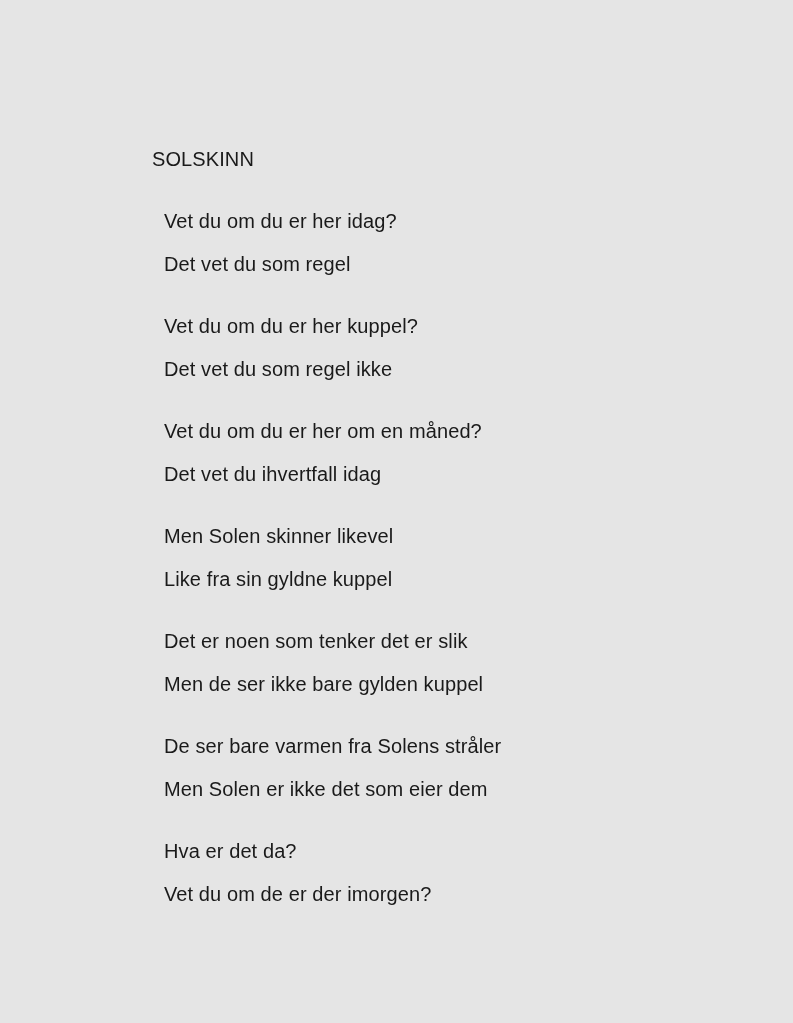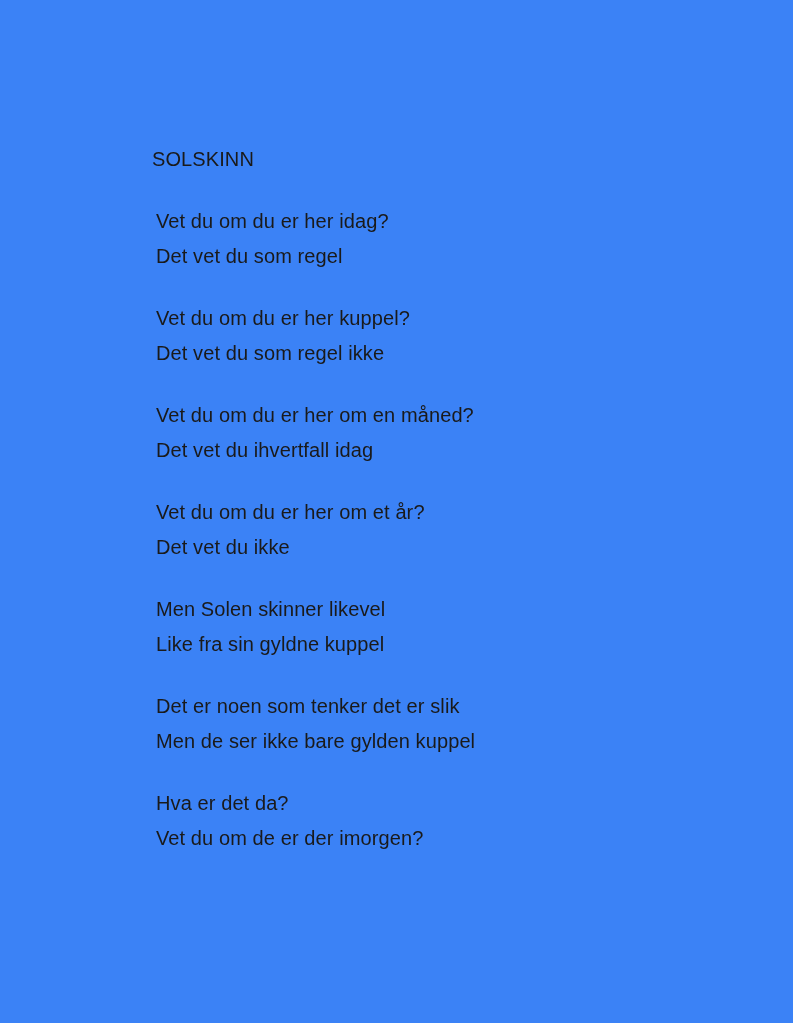--- a/index.html
+++ b/index.html
@@ -10,38 +10,38 @@
   body {
     width: 793px;
     height: 1023px;
     overflow: hidden;
   }
   .poem-page {
     box-sizing: border-box;
     width: 793px;
     height: 1023px;
     padding: 144px 40px 0 152px;
-    background: #3b82f6;
+    background: #e5e5e5;
     font-family: "Liberation Sans", "DejaVu Sans", sans-serif;
     font-size: 20px;
     line-height: 31px;
     color: #1a1a1a;
     letter-spacing: 0.1px;
   }
   .poem-title {
     font-size: 20px;
     font-weight: 400;
     margin: 0 0 31px 0;
     line-height: 31px;
   }
   .stanza {
     margin: 0 0 31px 0;
   }
   .poem-line {
-    margin: 4px;
+    margin: 12px;
     line-height: 31px;
   }
 </style>
 </head>
 <body>
 
 <article class="poem-page">
   <h1 class="poem-title">SOLSKINN</h1>
 
   <div class="stanza">
@@ -53,33 +53,33 @@
     <p class="poem-line">Vet du om du er her kuppel?</p>
     <p class="poem-line">Det vet du som regel ikke</p>
   </div>
 
 
   <div class="stanza">
     <p class="poem-line">Vet du om du er her om en måned?</p>
     <p class="poem-line">Det vet du ihvertfall idag</p>
   </div>
 
-  <div class="stanza">
-    <p class="poem-line">Vet du om du er her om et år?</p>
-    <p class="poem-line">Det vet du ikke</p>
-  </div>
 
   <div class="stanza">
     <p class="poem-line">Men Solen skinner likevel</p>
     <p class="poem-line">Like fra sin gyldne kuppel</p>
   </div>
 
   <div class="stanza">
     <p class="poem-line">Det er noen som tenker det er slik</p>
     <p class="poem-line">Men de ser ikke bare gylden kuppel</p>
   </div>
 
+  <div class="stanza">
+    <p class="poem-line">De ser bare varmen fra Solens stråler</p>
+    <p class="poem-line">Men Solen er ikke det som eier dem</p>
+  </div>
 
   <div class="stanza">
     <p class="poem-line">Hva er det da?</p>
     <p class="poem-line">Vet du om de er der imorgen?</p>
   </div>
 </article>
 
 </body></html>

